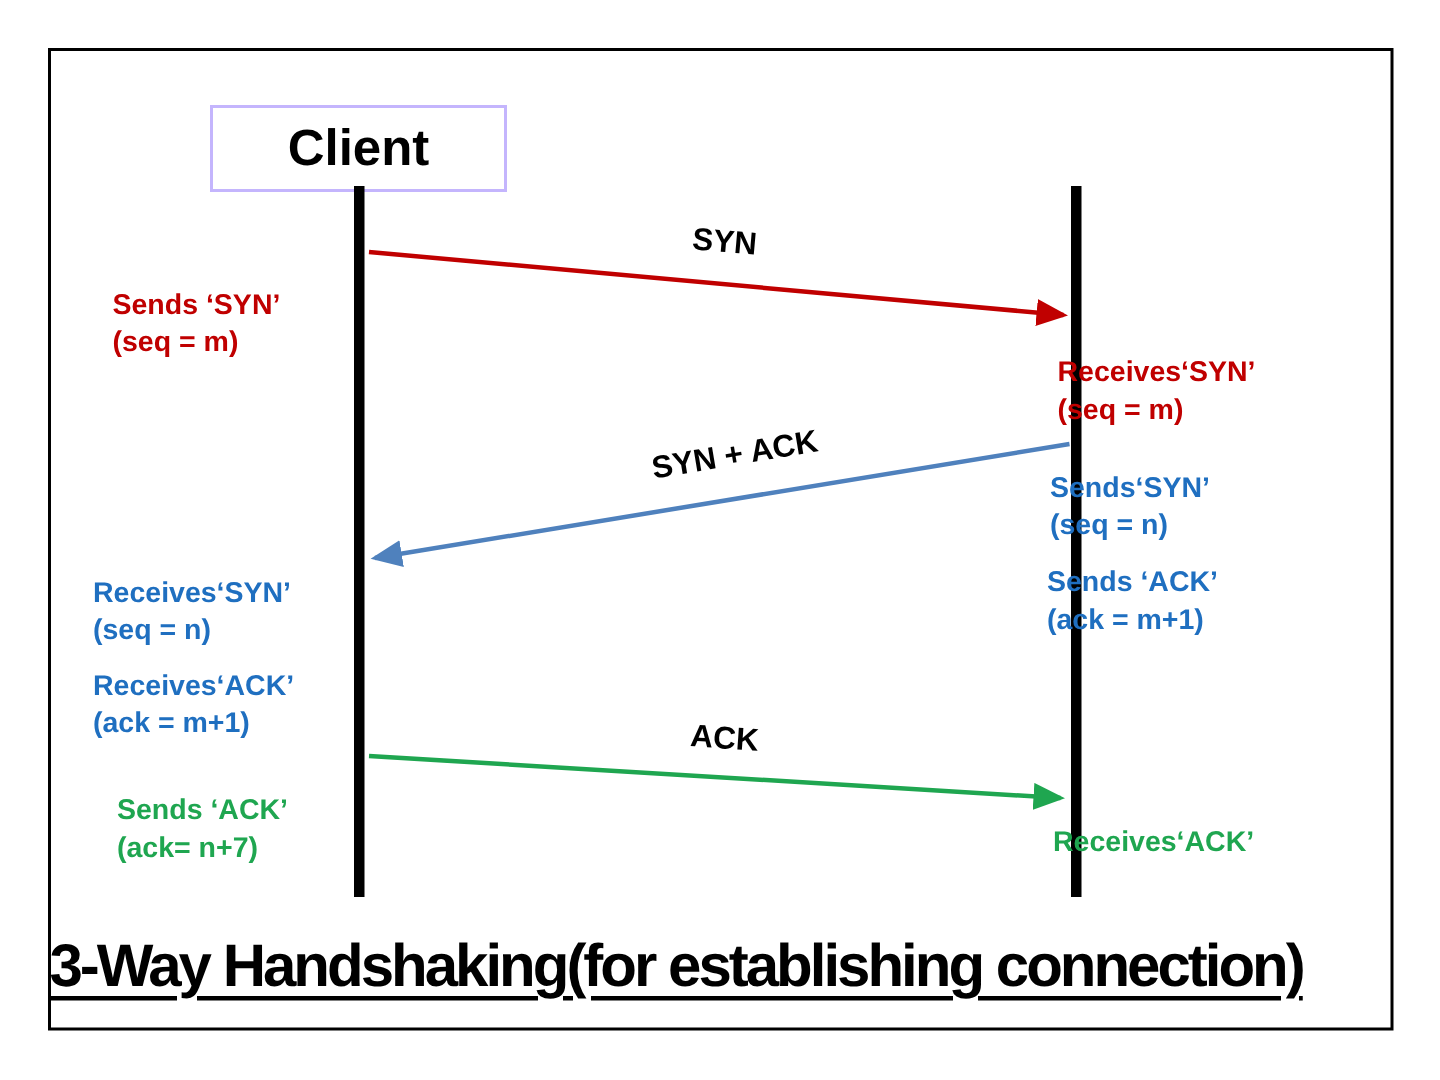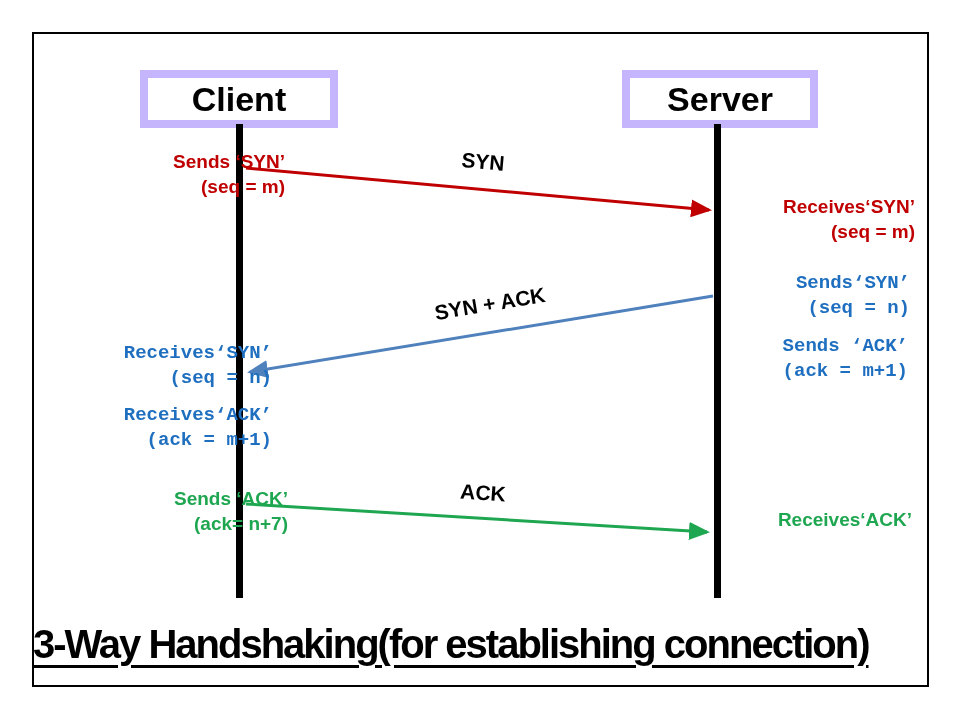--- a/index.html
+++ b/index.html
@@ -6,38 +6,38 @@
   .canvas {
     position:relative; width:960px; height:720px; background:#ffffff;
     font-family:"Liberation Sans", sans-serif; overflow:hidden;
   }
   .frame {
     position:absolute; left:32px; top:32px; width:897px; height:655px;
     border:2px solid #000; box-sizing:border-box; background:#ffffff;
   }
   .actor-box {
     position:absolute; top:70px; height:58px; box-sizing:border-box;
-    border:8px solid #c4b5fd; background:#ffffff;
+    border:2px solid #c4b5fd; background:#ffffff;
     display:flex; align-items:center; justify-content:center;
     font-weight:bold; font-size:34px; color:#000;
   }
   .actor-client { left:140px; width:198px; }
   .actor-server { left:622px; width:196px; }
   .lifeline {
     position:absolute; top:124px; width:7px; height:474px; background:#000;
   }
   .lifeline-client { left:236px; }
   .lifeline-server { left:714px; }
   svg.arrows { position:absolute; left:0; top:0; width:960px; height:720px; }
   .note {
-    position:absolute; width:210px; text-align:right;
-    font-weight:bold; font-size:19px; line-height:25px; white-space:nowrap;
+    position:absolute; width:210px; text-align:left;
+    font-weight:bold; font-size:19px; line-height:25px; white-space:nowrap;margin-top:42px;
   }
   .note-red   { color:#C00000; }
-  .note-blue  { color:#1F6FC0;font-family:Liberation Mono, monospace; }
+  .note-blue  { color:#1F6FC0; }
   .note-green { color:#1FA650; }
   .msg-label {
     position:absolute; text-align:center; font-weight:bold; font-size:21px;
     color:#000; white-space:nowrap;
   }
   .msg-syn    { left:428px; top:150px; width:110px; transform:rotate(5deg); }
   .msg-synack { left:405px; top:292px; width:170px; transform:rotate(-9.5deg); }
   .msg-ack    { left:428px; top:481px; width:110px; transform:rotate(4deg); }
   .title {
     position:absolute; left:33px; top:622px; width:740px; text-align:center;
@@ -48,23 +48,20 @@
 </style>
 </head>
 <body>
 
 <div class="canvas">
 
   <div class="frame"></div>
 
   <div class="actor-box actor-client">
     <span>Client</span>
-  </div>
-  <div class="actor-box actor-server">
-    <span>Server</span>
   </div>
 
   <div class="lifeline lifeline-client"></div>
   <div class="lifeline lifeline-server"></div>
 
   <svg class="arrows" viewBox="0 0 960 720">
     <defs>
       <marker id="head-red" markerWidth="7" markerHeight="6" refX="6" refY="3" orient="auto">
         <path d="M0,0 L7,3 L0,6 z" fill="#C00000"></path>
       </marker>

